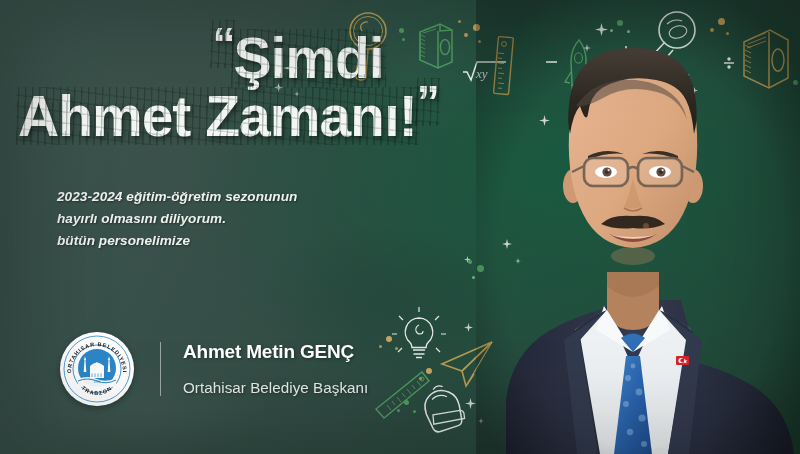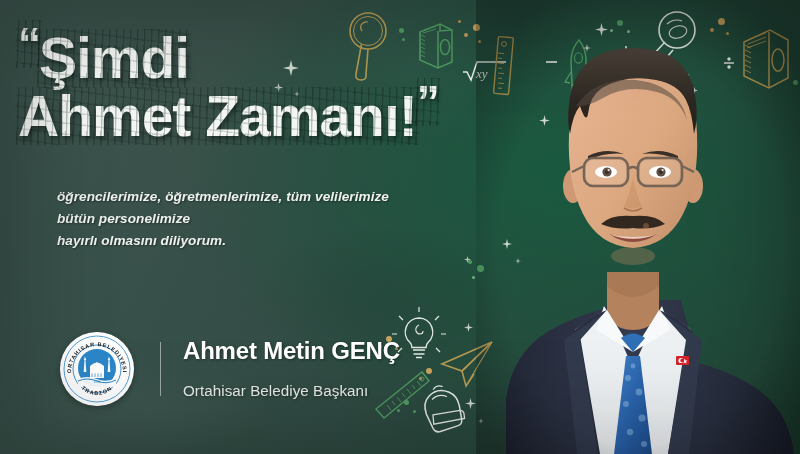--- a/index.html
+++ b/index.html
@@ -61,21 +61,21 @@
     position:absolute; inset:-2px -2px;
     pointer-events:none;
     mix-blend-mode:multiply;
     opacity:0.55;
     background:
       repeating-linear-gradient(92deg, rgba(45,70,62,0.0) 0px, rgba(45,70,62,0.0) 2px, rgba(45,70,62,0.55) 2px, rgba(45,70,62,0.55) 3px, rgba(45,70,62,0) 4px, rgba(45,70,62,0) 7px),
       repeating-linear-gradient(7deg, rgba(45,70,62,0) 0px, rgba(45,70,62,0) 5px, rgba(45,70,62,0.35) 5px, rgba(45,70,62,0.35) 6px, rgba(45,70,62,0) 7px, rgba(45,70,62,0) 11px);
   }
   .q-open{ font-size:46px; vertical-align:18px; letter-spacing:-2px; }
   .q-close{ font-size:46px; vertical-align:18px; letter-spacing:-2px; }
-  .line1{ font-size:57px; }
+  .line1{ font-size:57px;text-align:center; }
   .line2{ font-size:57px; margin-top:-6px; }
 
   
   .body-copy{
     position:absolute; left:57px; top:186px;
     color:#eef1ee;
     font-size:13.6px;
     font-style:italic;
     font-weight:bold;
     line-height:1.62;
@@ -101,21 +101,21 @@
   .seal svg{ display:block; }
   .sig-divider{
     width:1px; height:54px;
     background:rgba(235,240,236,0.55);
     margin:0 22px 0 26px;
     flex:0 0 1px;
   }
   .sig-text{ display:flex; flex-direction:column; justify-content:center; }
   .sig-name{
     color:#ffffff;
-    font-size:24px;
+    font-size:19px;
     font-weight:bold;
     letter-spacing:-0.2px;
     line-height:1.12;
     text-shadow:1px 1px 3px rgba(0,0,0,0.40);
   }
   .sig-title{
     color:#e7ece8;
     font-size:15.2px;
     font-weight:normal;
     letter-spacing:0.05px;
@@ -359,23 +359,23 @@
   <div class="headline">
     <div class="hl-line line1">
       <span class="chalk q-open">“</span><span class="chalk">Şimdi</span>
     </div>
     <div class="hl-line line2">
       <span class="chalk">Ahmet Zamanı!</span><span class="chalk q-close">”</span>
     </div>
   </div>
 
   <div class="body-copy">
-    <div>öğrencilerimize, öğretmenlerimize, tüm velilerimize</div>
+    <div>2023-2024 eğitim-öğretim sezonunun</div>
+    <div>hayırlı olmasını diliyorum.</div>
     <div>bütün personelimize</div>
-    <div>hayırlı olmasını diliyorum.</div>
   </div>
 
   <div class="sig">
 
     <div class="seal">
       <svg width="74" height="74" viewBox="0 0 74 74">
         <defs>
           <path id="arcTop" d="M 11 40 A 26 26 0 0 1 63 40"></path>
           <path id="arcBot" d="M 15 41 A 22 22 0 0 0 59 41"></path>
         </defs>

